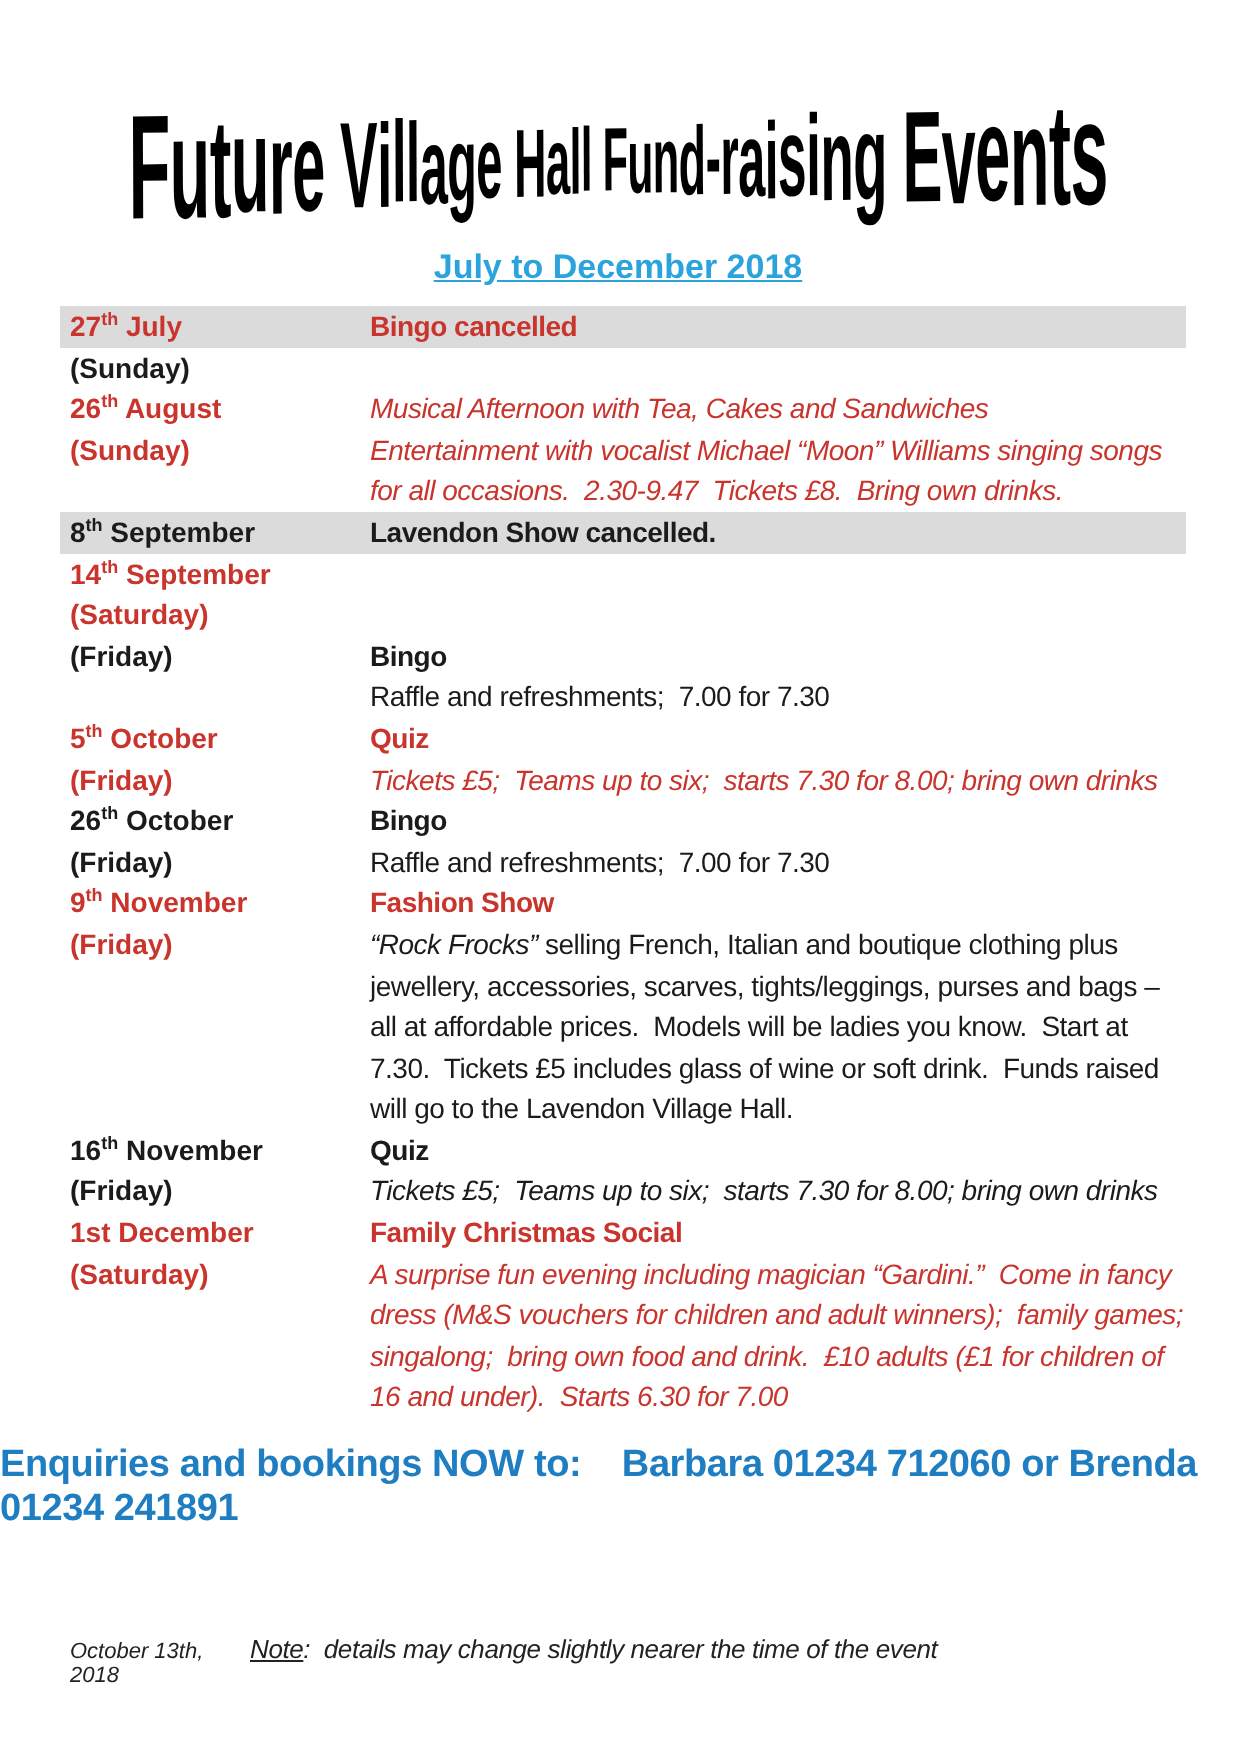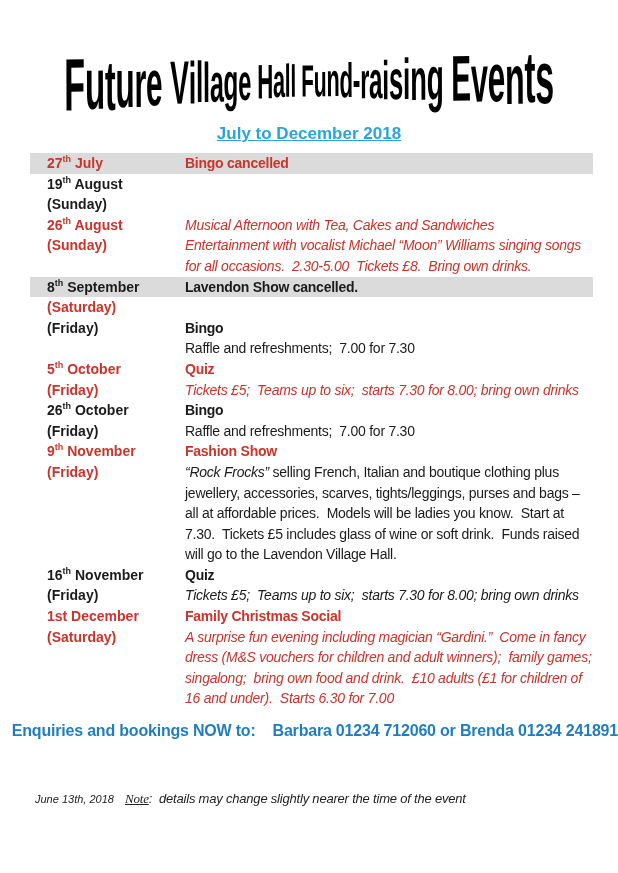--- a/index.html
+++ b/index.html
@@ -26,76 +26,76 @@
   .subtitle{
     text-align:center;margin-top:4px;
     font-size:17px;font-weight:bold;
     color:var(--blue-sub);text-decoration:underline;
   }
 
   
   .events{margin:9px 25px 0 30px;width:563px;}
   .row{display:grid;grid-template-columns:155px 408px;}
   .row.hl{background:var(--hl);}
-  .datecell{padding-left:17px;font-weight:bold;font-size:14px;line-height:20.6px;white-space:pre-wrap;}
+  .datecell{padding-left:5px;font-weight:bold;font-size:14px;line-height:20.6px;white-space:pre-wrap;}
   .desccell{font-size:14px;line-height:20.6px;letter-spacing:-0.25px;}
   .evtitle{font-weight:bold;white-space:pre-wrap;}
   .evdesc{white-space:pre-wrap;}
   .c-red{color:var(--red);}
   .c-black{color:var(--black);}
   sup{font-size:9px;line-height:0;vertical-align:super;}
 
   
   .enquiries{
-    margin-top:13px;text-align:right;
-    font-size:16px;font-weight:bold;color:var(--blue-enq);
+    margin-top:13px;text-align:left;
+    font-size:19px;font-weight:bold;color:var(--blue-enq);
     white-space:pre-wrap;letter-spacing:-0.2px;
   }
   .bottomline{
     margin:51px 0 0 35px;display:flex;align-items:baseline;
     font-style:italic;color:#222;
   }
   .footer-date{font-size:11px;width:90px;}
   .footer-note{font-size:13px;letter-spacing:-0.2px;white-space:pre-wrap;}
-  .note-label{text-decoration:underline;font-family:Liberation Serif, serif;}
+  .note-label{text-decoration:underline;}
 </style>
 </head>
 <body>
 
 <div class="title-wrap">
   <div class="title-inner"><span style="font-size: 57px;">F</span><span style="font-size: 55.5px;">u</span><span style="font-size: 54px;">t</span><span style="font-size: 52.6px;">u</span><span style="font-size: 51.1px;">r</span><span style="font-size: 49.7px;">e</span><span style="font-size: 48.3px;"> </span><span style="font-size: 46.9px;">V</span><span style="font-size: 45.6px;">i</span><span style="font-size: 44.3px;">l</span><span style="font-size: 43px;">l</span><span style="font-size: 41.8px;">a</span><span style="font-size: 40.6px;">g</span><span style="font-size: 39.4px;">e</span><span style="font-size: 38.3px;"> </span><span style="font-size: 37.3px;">H</span><span style="font-size: 36.3px;">a</span><span style="font-size: 35.4px;">l</span><span style="font-size: 34.6px;">l</span><span style="font-size: 34px;"> </span><span style="font-size: 34.6px;">F</span><span style="font-size: 35.4px;">u</span><span style="font-size: 36.3px;">n</span><span style="font-size: 37.3px;">d</span><span style="font-size: 38.3px;">-</span><span style="font-size: 39.4px;">r</span><span style="font-size: 40.6px;">a</span><span style="font-size: 41.8px;">i</span><span style="font-size: 43px;">s</span><span style="font-size: 44.3px;">i</span><span style="font-size: 45.6px;">n</span><span style="font-size: 46.9px;">g</span><span style="font-size: 48.3px;"> </span><span style="font-size: 49.7px;">E</span><span style="font-size: 51.1px;">v</span><span style="font-size: 52.6px;">e</span><span style="font-size: 54px;">n</span><span style="font-size: 55.5px;">t</span><span style="font-size: 57px;">s</span></div>
 </div>
 
 <div class="subtitle">July to December 2018</div>
 
 <div class="events">
     <div class="row hl">
       <div class="datecell c-red"><div>27<sup>th</sup> July</div></div>
       <div class="desccell">
         <div class="evtitle c-red">Bingo cancelled</div>
       </div>
     </div>
     <div class="row">
-      <div class="datecell c-black"><div>19<sup>th</sup> August</div><div>(Sunday)</div></div>
+      <div class="datecell c-black"><div>(Sunday)</div></div>
     </div>
     <div class="row">
       <div class="datecell c-red"><div>26<sup>th</sup> August</div><div>(Sunday)</div></div>
       <div class="desccell">
         <div class="evdesc c-red"><span style="font-style: italic;">Musical Afternoon with Tea, Cakes and Sandwiches</span></div>
-        <div class="evdesc c-red"><span style="font-style: italic;">Entertainment with vocalist Michael “Moon” Williams singing songs for all occasions.  2.30-5.00  Tickets £8.  Bring own drinks.</span></div>
+        <div class="evdesc c-red"><span style="font-style: italic;">Entertainment with vocalist Michael “Moon” Williams singing songs for all occasions.  2.30-9.47  Tickets £8.  Bring own drinks.</span></div>
       </div>
     </div>
     <div class="row hl">
       <div class="datecell c-black"><div>8<sup>th</sup> September</div></div>
       <div class="desccell">
         <div class="evtitle c-black">Lavendon Show cancelled.</div>
       </div>
     </div>
     <div class="row">
-      <div class="datecell c-red"><div>(Saturday)</div></div>
+      <div class="datecell c-red"><div>14<sup>th</sup> September</div><div>(Saturday)</div></div>
     </div>
     <div class="row">
       <div class="datecell c-black"><div>(Friday)</div></div>
       <div class="desccell">
         <div class="evtitle c-black">Bingo</div>
         <div class="evdesc c-black"><span>Raffle and refreshments;  7.00 for 7.30</span></div>
       </div>
     </div>
     <div class="row">
       <div class="datecell c-red"><div>5<sup>th</sup> October</div><div>(Friday)</div></div>
@@ -130,15 +130,15 @@
       <div class="desccell">
         <div class="evtitle c-red">Family Christmas Social</div>
         <div class="evdesc c-red"><span style="font-style: italic;">A surprise fun evening including magician “Gardini.”  Come in fancy dress (M&amp;S vouchers for children and adult winners);  family games;  singalong;  bring own food and drink.  £10 adults (£1 for children of 16 and under).  Starts 6.30 for 7.00</span></div>
       </div>
     </div>
   </div>
 
 <div class="enquiries">Enquiries and bookings NOW to:    Barbara 01234 712060 or Brenda 01234 241891</div>
 
 <div class="bottomline">
-  <span class="footer-date">June 13th, 2018</span>
+  <span class="footer-date">October 13th, 2018</span>
   <span class="footer-note"><span class="note-label">Note</span><span>:  details may change slightly nearer the time of the event</span></span>
 </div>
 
 </body></html>

